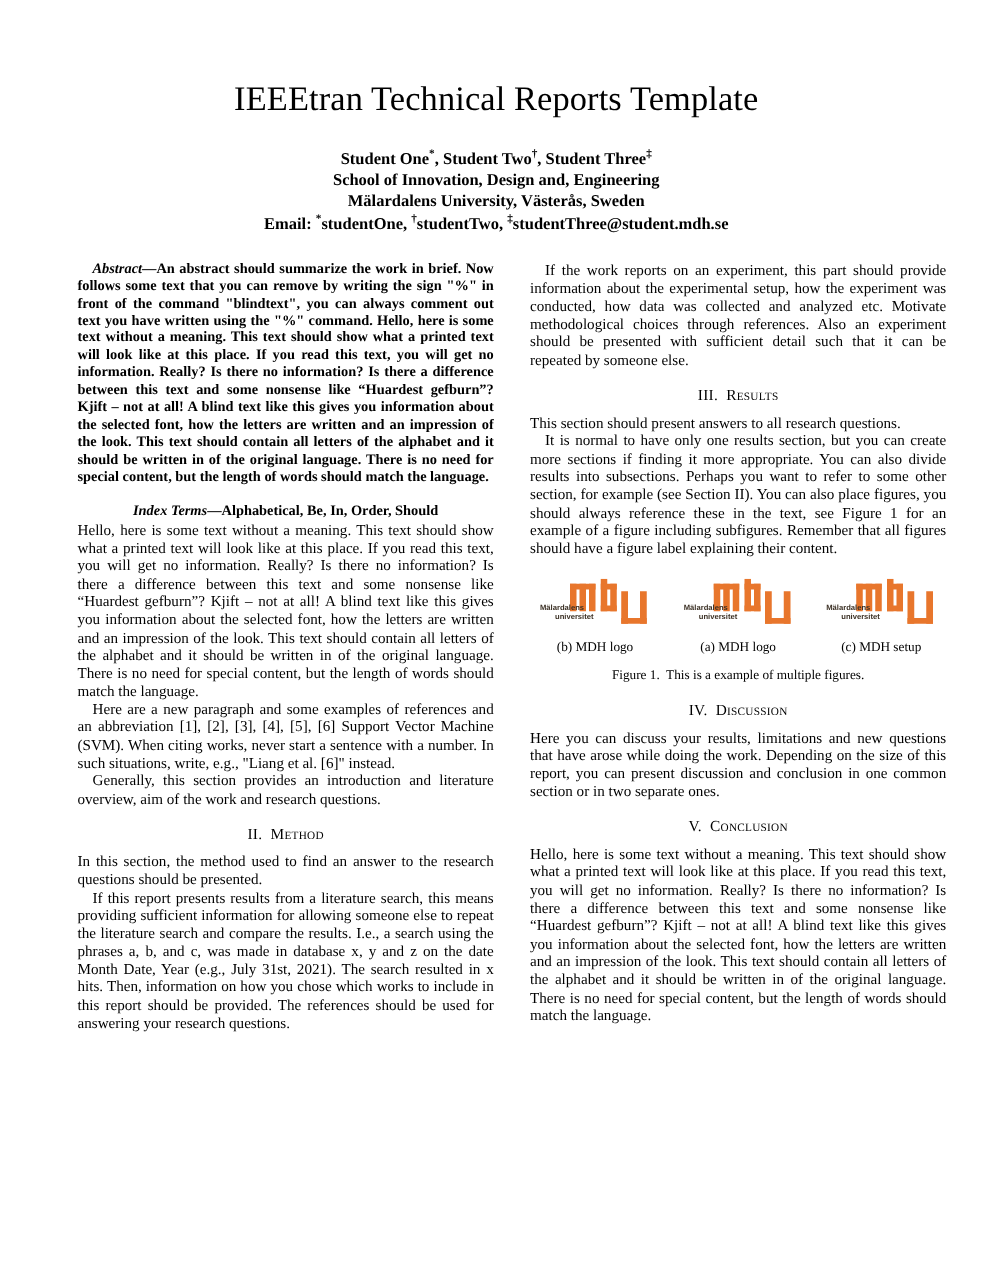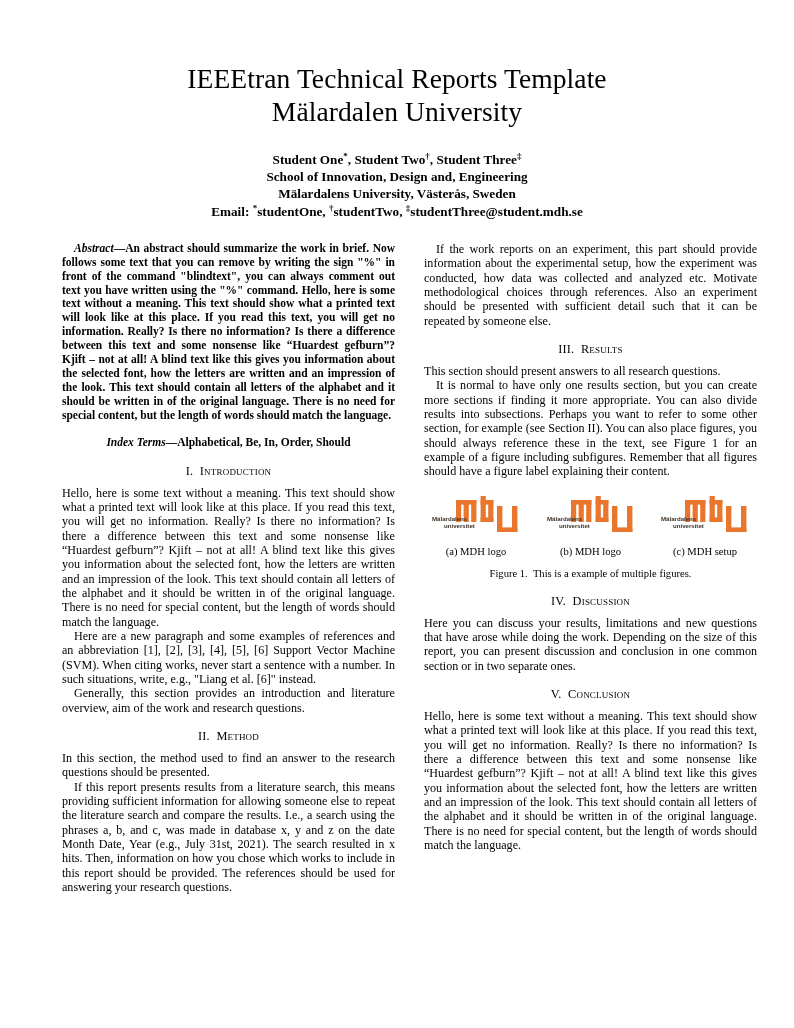--- a/index.html
+++ b/index.html
@@ -58,21 +58,20 @@
   .figcap { margin-top:9px; text-align:center; font-size:10.6px; line-height:13px; }
   .figcap .lead { }
 </style>
 </head>
 <body>
 
 <div class="page">
 
   <div class="titleblock">
     <div class="title-line">IEEEtran Technical Reports Template</div>
-    <div class="title-line">Mälardalen University</div>
 
     <div class="authors">
       <span class="ln">
         <span>Student One</span><sup>*</sup>,
         <span>Student Two</span><sup>†</sup>,
         <span>Student Three</span><sup>‡</sup>
       </span>
       <span class="ln">School of Innovation, Design and, Engineering</span>
       <span class="ln">Mälardalens University, Västerås, Sweden</span>
       <span class="ln">
@@ -85,21 +84,20 @@
   </div>
 
   <div class="columns">
 
     <div class="col">
 
       <p class="abstract"><span class="lead">Abstract</span><span>—</span><span>An abstract should summarize the work in brief. Now follows some text that you can remove by writing the sign "%" in front of the command "blindtext", you can always comment out text you have written using the "%" command. Hello, here is some text without a meaning. This text should show what a printed text will look like at this place. If you read this text, you will get no information. Really? Is there no information? Is there a difference between this text and some nonsense like “Huardest gefburn”? Kjift – not at all! A blind text like this gives you information about the selected font, how the letters are written and an impression of the look. This text should contain all letters of the alphabet and it should be written in of the original language. There is no need for special content, but the length of words should match the language.</span></p>
 
       <p class="idxterms"><span class="lead">Index Terms</span><span>—</span><span>Alphabetical, Be, In, Order, Should</span></p>
 
-      <h2 class="sec"><span class="num">I.</span>&nbsp; <span class="nm">Introduction</span></h2>
 
       <p>Hello, here is some text without a meaning. This text should show what a printed text will look like at this place. If you read this text, you will get no information. Really? Is there no information? Is there a difference between this text and some nonsense like “Huardest gefburn”? Kjift – not at all! A blind text like this gives you information about the selected font, how the letters are written and an impression of the look. This text should contain all letters of the alphabet and it should be written in of the original language. There is no need for special content, but the length of words should match the language.</p>
       <p class="ind">Here are a new paragraph and some examples of references and an abbreviation [1], [2], [3], [4], [5], [6] Support Vector Machine (SVM). When citing works, never start a sentence with a number. In such situations, write, e.g., "Liang et al. [6]" instead.</p>
       <p class="ind">Generally, this section provides an introduction and literature overview, aim of the work and research questions.</p>
 
       <h2 class="sec"><span class="num">II.</span>&nbsp; <span class="nm">Method</span></h2>
 
       <p>In this section, the method used to find an answer to the research questions should be presented.</p>
       <p class="ind">If this report presents results from a literature search, this means providing sufficient information for allowing someone else to repeat the literature search and compare the results. I.e., a search using the phrases a, b, and c, was made in database x, y and z on the date Month Date, Year (e.g., July 31st, 2021). The search resulted in x hits. Then, information on how you chose which works to include in this report should be provided. The references should be used for answering your research questions.</p>
     </div>
@@ -131,21 +129,21 @@
                   <rect x="69" y="10" width="5.4" height="26"></rect>
                   <rect x="84" y="10" width="5.4" height="26"></rect>
                   <path d="M69 31.4 h20.4 v4.6 h-20.4 z"></path>
                 </g>
                 <g fill="#3B3024" font-family="'Liberation Sans', sans-serif" font-size="6.1" font-weight="bold">
                   <text x="4" y="25">Mälardalens</text>
                   <text x="16" y="32">universitet</text>
                 </g>
               </svg>
             </div>
-            <div class="subcap">(a) MDH logo</div>
+            <div class="subcap">(b) MDH logo</div>
           </div>
 
           <div class="subfig">
             <div class="logo">
               <svg width="96" height="44" viewBox="0 0 96 44">
                 <g fill="#E8762C">
                   <rect x="28" y="4" width="5.2" height="22"></rect>
                   <rect x="35.6" y="4" width="5.2" height="22"></rect>
                   <rect x="43.2" y="4" width="5.2" height="22"></rect>
                   <path d="M28 4 h20.4 v4.6 h-20.4 z"></path>
@@ -156,21 +154,21 @@
                   <rect x="69" y="10" width="5.4" height="26"></rect>
                   <rect x="84" y="10" width="5.4" height="26"></rect>
                   <path d="M69 31.4 h20.4 v4.6 h-20.4 z"></path>
                 </g>
                 <g fill="#3B3024" font-family="'Liberation Sans', sans-serif" font-size="6.1" font-weight="bold">
                   <text x="4" y="25">Mälardalens</text>
                   <text x="16" y="32">universitet</text>
                 </g>
               </svg>
             </div>
-            <div class="subcap">(b) MDH logo</div>
+            <div class="subcap">(a) MDH logo</div>
           </div>
 
           <div class="subfig">
             <div class="logo">
               <svg width="96" height="44" viewBox="0 0 96 44">
                 <g fill="#E8762C">
                   <rect x="28" y="4" width="5.2" height="22"></rect>
                   <rect x="35.6" y="4" width="5.2" height="22"></rect>
                   <rect x="43.2" y="4" width="5.2" height="22"></rect>
                   <path d="M28 4 h20.4 v4.6 h-20.4 z"></path>

